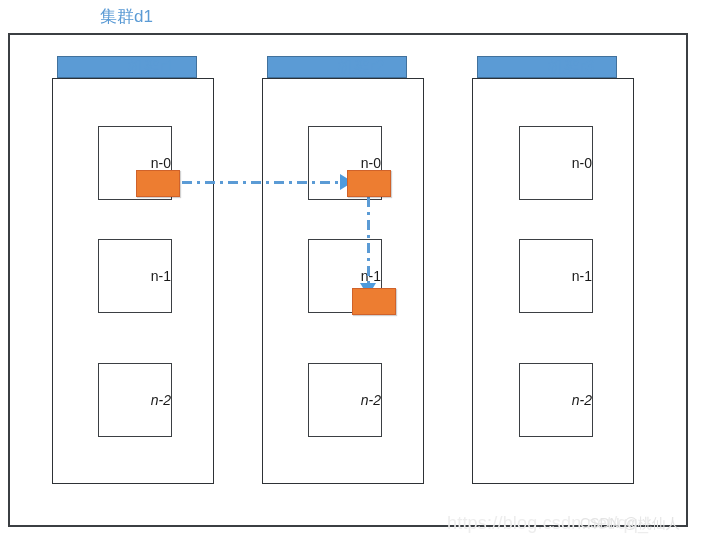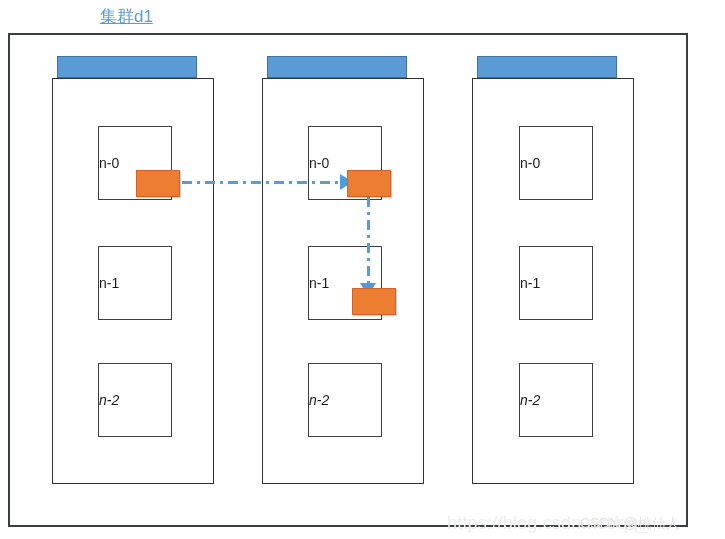--- a/index.html
+++ b/index.html
@@ -25,21 +25,20 @@
   
   .cluster-title {
     position: absolute;
     left: 100px;
     top: 6px;
     font-size: 17px;
     color: #5B9BD5;
     letter-spacing: 0px;
     white-space: nowrap;
     line-height: 22px;
-    text-decoration: underline;
   }
 
   
   .cluster-box {
     position: absolute;
     left: 8px;
     top: 33px;
     width: 680px;
     height: 494px;
     border: 2px solid #3b3f43;
@@ -94,29 +93,29 @@
     height: 74px;
     box-sizing: border-box;
     border: 1.6px solid #3b3f43;
     background: #ffffff;
   }
   .node-label {
     position: absolute;
     left: 0;
     right: 0;
     top: 27px;
-    text-align: left;
+    text-align: right;
     font-size: 14px;
     color: #1a1a1a;
     line-height: 18px;
   }
 
   
   .row-0 { top: 126px; }
-  .row-1 { top: 246px; }
+  .row-1 { top: 239px; }
   .row-2 { top: 363px; font-style: italic; }
 
   
   .col-r1 { left: 98px; }
   .col-r2 { left: 308px; }
   .col-r3 { left: 519px; }
 
   
   .replica {
     position: absolute;

